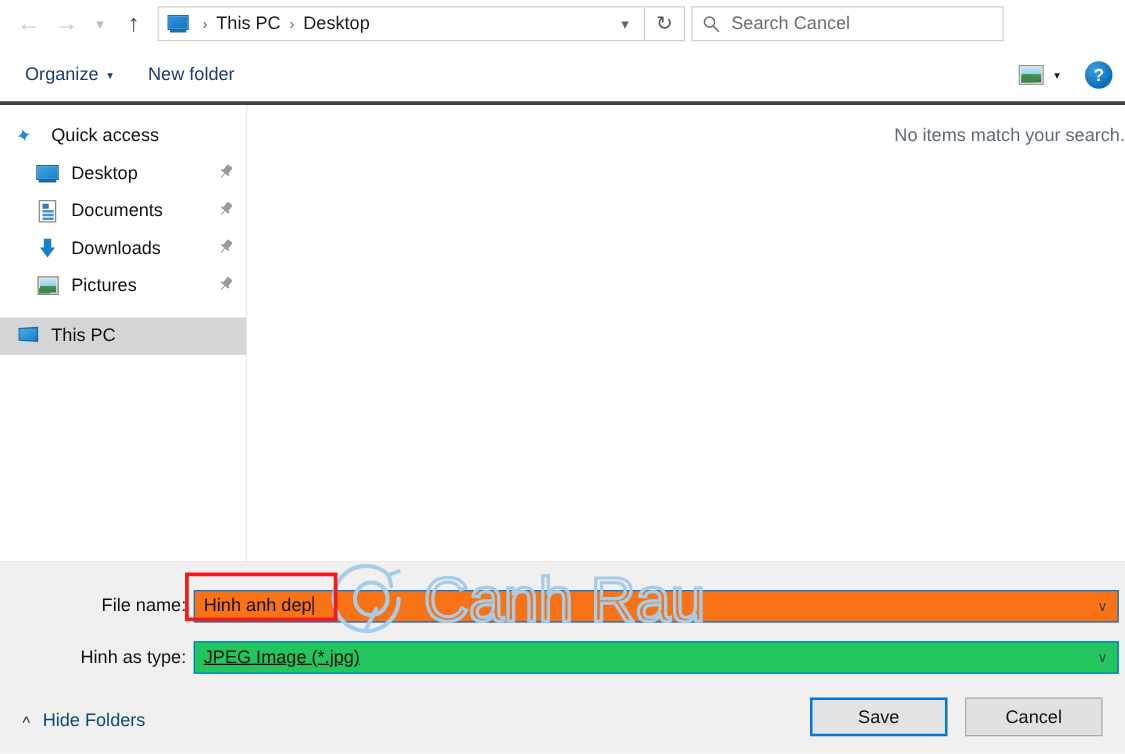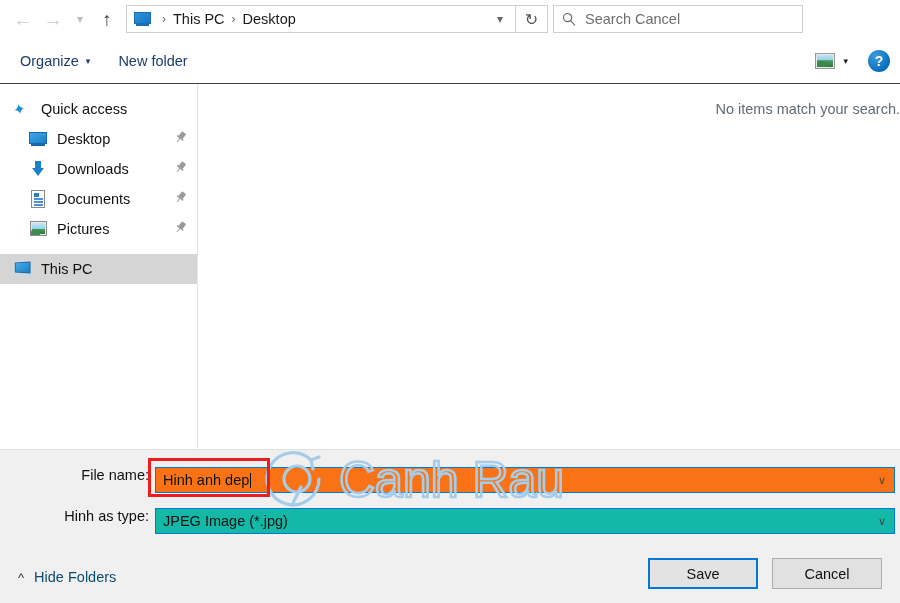--- a/index.html
+++ b/index.html
@@ -99,21 +99,21 @@
   .search-placeholder {
     font-size: 14.5px; color: #6e6e6e; margin-left: 9px;
   }
 
   
   .toolbar {
     height: 46px; flex: 0 0 46px;
     background: #ffffff;
     display: flex; align-items: center;
     padding: 0 10px 0 20px;
-    border-bottom: 1px solid #404040;
+    border-bottom: 3px solid #404040;
   }
   .tb-item {
     font-size: 14.5px; color: #1a3c6e;
     display: flex; align-items: center; cursor: pointer;
     margin-right: 28px;
   }
   .tb-item .caret {
     font-size: 9px; margin-left: 7px; color: #1a3c6e;
   }
   .tb-spacer { flex: 1 1 auto; }
@@ -271,21 +271,21 @@
 
   
   .footer {
     flex: 0 0 auto;
     background: #f0f0f0;
     padding: 0;
     position: relative;
     height: 153px;
   }
   .form-row {
-    display: flex; 
+    display: flex; align-items: center;
     height: 35px;
     position: relative;
   }
   .row-filename { margin-top: 17px; }
   .row-savetype { margin-top: 6px; }
   .form-label {
     width: 155px; flex: 0 0 155px;
     text-align: right; padding-right: 6px;
     font-size: 14.5px; color: #111;
   }
@@ -294,21 +294,21 @@
     margin-right: 5px;
     height: 26px;
     border: 1px solid #0078d7;
     background: #f97316;
     display: flex; align-items: center;
     padding-left: 7px;
     position: relative;
     cursor: text;
   }
   .combo.readonly {
-    background: #14b8a6; cursor: default;
+    background: #22c55e; cursor: default; text-decoration: underline;
   }
   .combo-value {
     font-size: 14.5px; color: #111; white-space: nowrap;
   }
   .caret-bar {
     display: inline-block;
     width: 1px; height: 15px;
     background: #111;
     margin-left: 1px;
     vertical-align: middle;
@@ -450,47 +450,47 @@
                 <rect x="4" y="0.5" width="5" height="6" rx="0.8"></rect>
                 <rect x="2.6" y="6.2" width="7.8" height="1.6" rx="0.6"></rect>
                 <rect x="6.1" y="7.6" width="0.9" height="4.6"></rect>
               </g>
             </svg>
         </span>
       </div>
 
       <div class="side-item indent">
         <span class="side-icon">
-          <span class="ic-down">
-              <span class="shaft"></span>
-              <span class="head"></span>
-            </span>
-        </span>
-        <span class="side-label">Downloads</span>
+          <span class="ic-doc">
+            <span class="blk"></span>
+            <span class="l" style="top:7px;"></span>
+            <span class="l" style="top:10px;"></span>
+            <span class="l" style="top:13px;"></span>
+          </span>
+        </span>
+        <span class="side-label">Documents</span>
         <span class="pin">
           <svg width="13" height="13" viewBox="0 0 13 13">
               <g fill="#9a9a9a" transform="rotate(38 6.5 6.5)">
                 <rect x="4" y="0.5" width="5" height="6" rx="0.8"></rect>
                 <rect x="2.6" y="6.2" width="7.8" height="1.6" rx="0.6"></rect>
                 <rect x="6.1" y="7.6" width="0.9" height="4.6"></rect>
               </g>
             </svg>
         </span>
       </div>
 
       <div class="side-item indent">
         <span class="side-icon">
-          <span class="ic-doc">
-            <span class="blk"></span>
-            <span class="l" style="top:7px;"></span>
-            <span class="l" style="top:10px;"></span>
-            <span class="l" style="top:13px;"></span>
-          </span>
-        </span>
-        <span class="side-label">Documents</span>
+          <span class="ic-down">
+              <span class="shaft"></span>
+              <span class="head"></span>
+            </span>
+        </span>
+        <span class="side-label">Downloads</span>
         <span class="pin">
           <svg width="13" height="13" viewBox="0 0 13 13">
               <g fill="#9a9a9a" transform="rotate(38 6.5 6.5)">
                 <rect x="4" y="0.5" width="5" height="6" rx="0.8"></rect>
                 <rect x="2.6" y="6.2" width="7.8" height="1.6" rx="0.6"></rect>
                 <rect x="6.1" y="7.6" width="0.9" height="4.6"></rect>
               </g>
             </svg>
         </span>
       </div>

